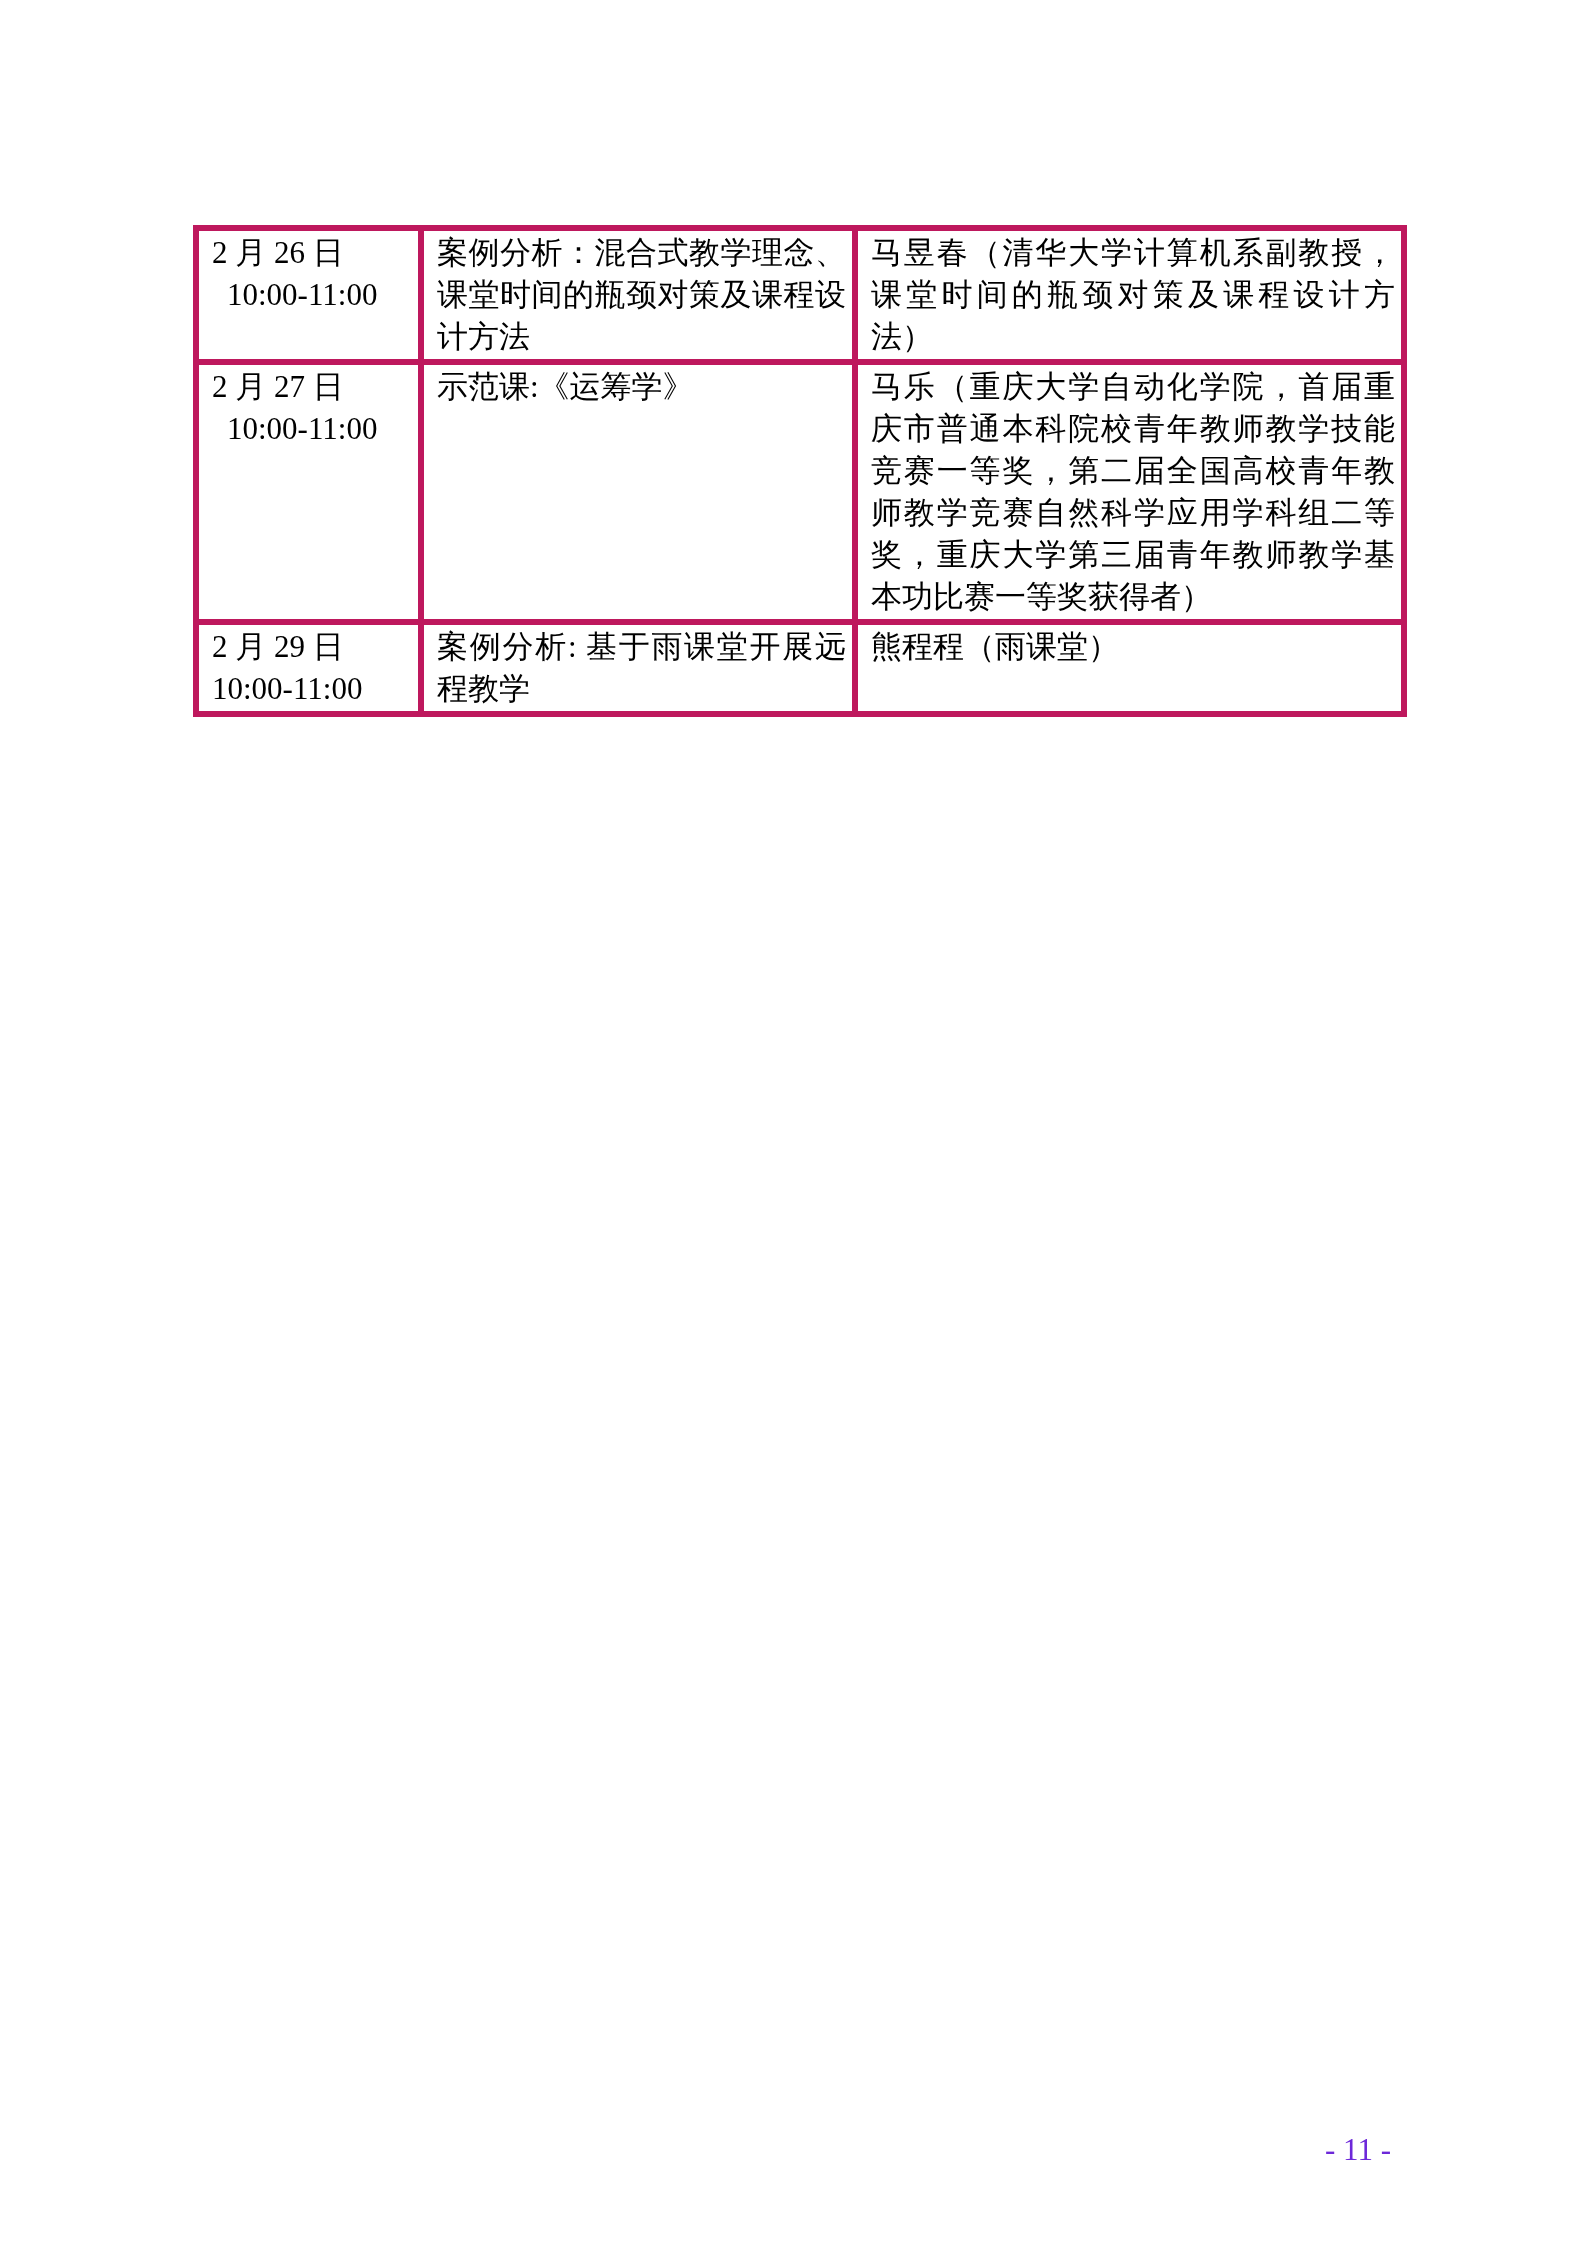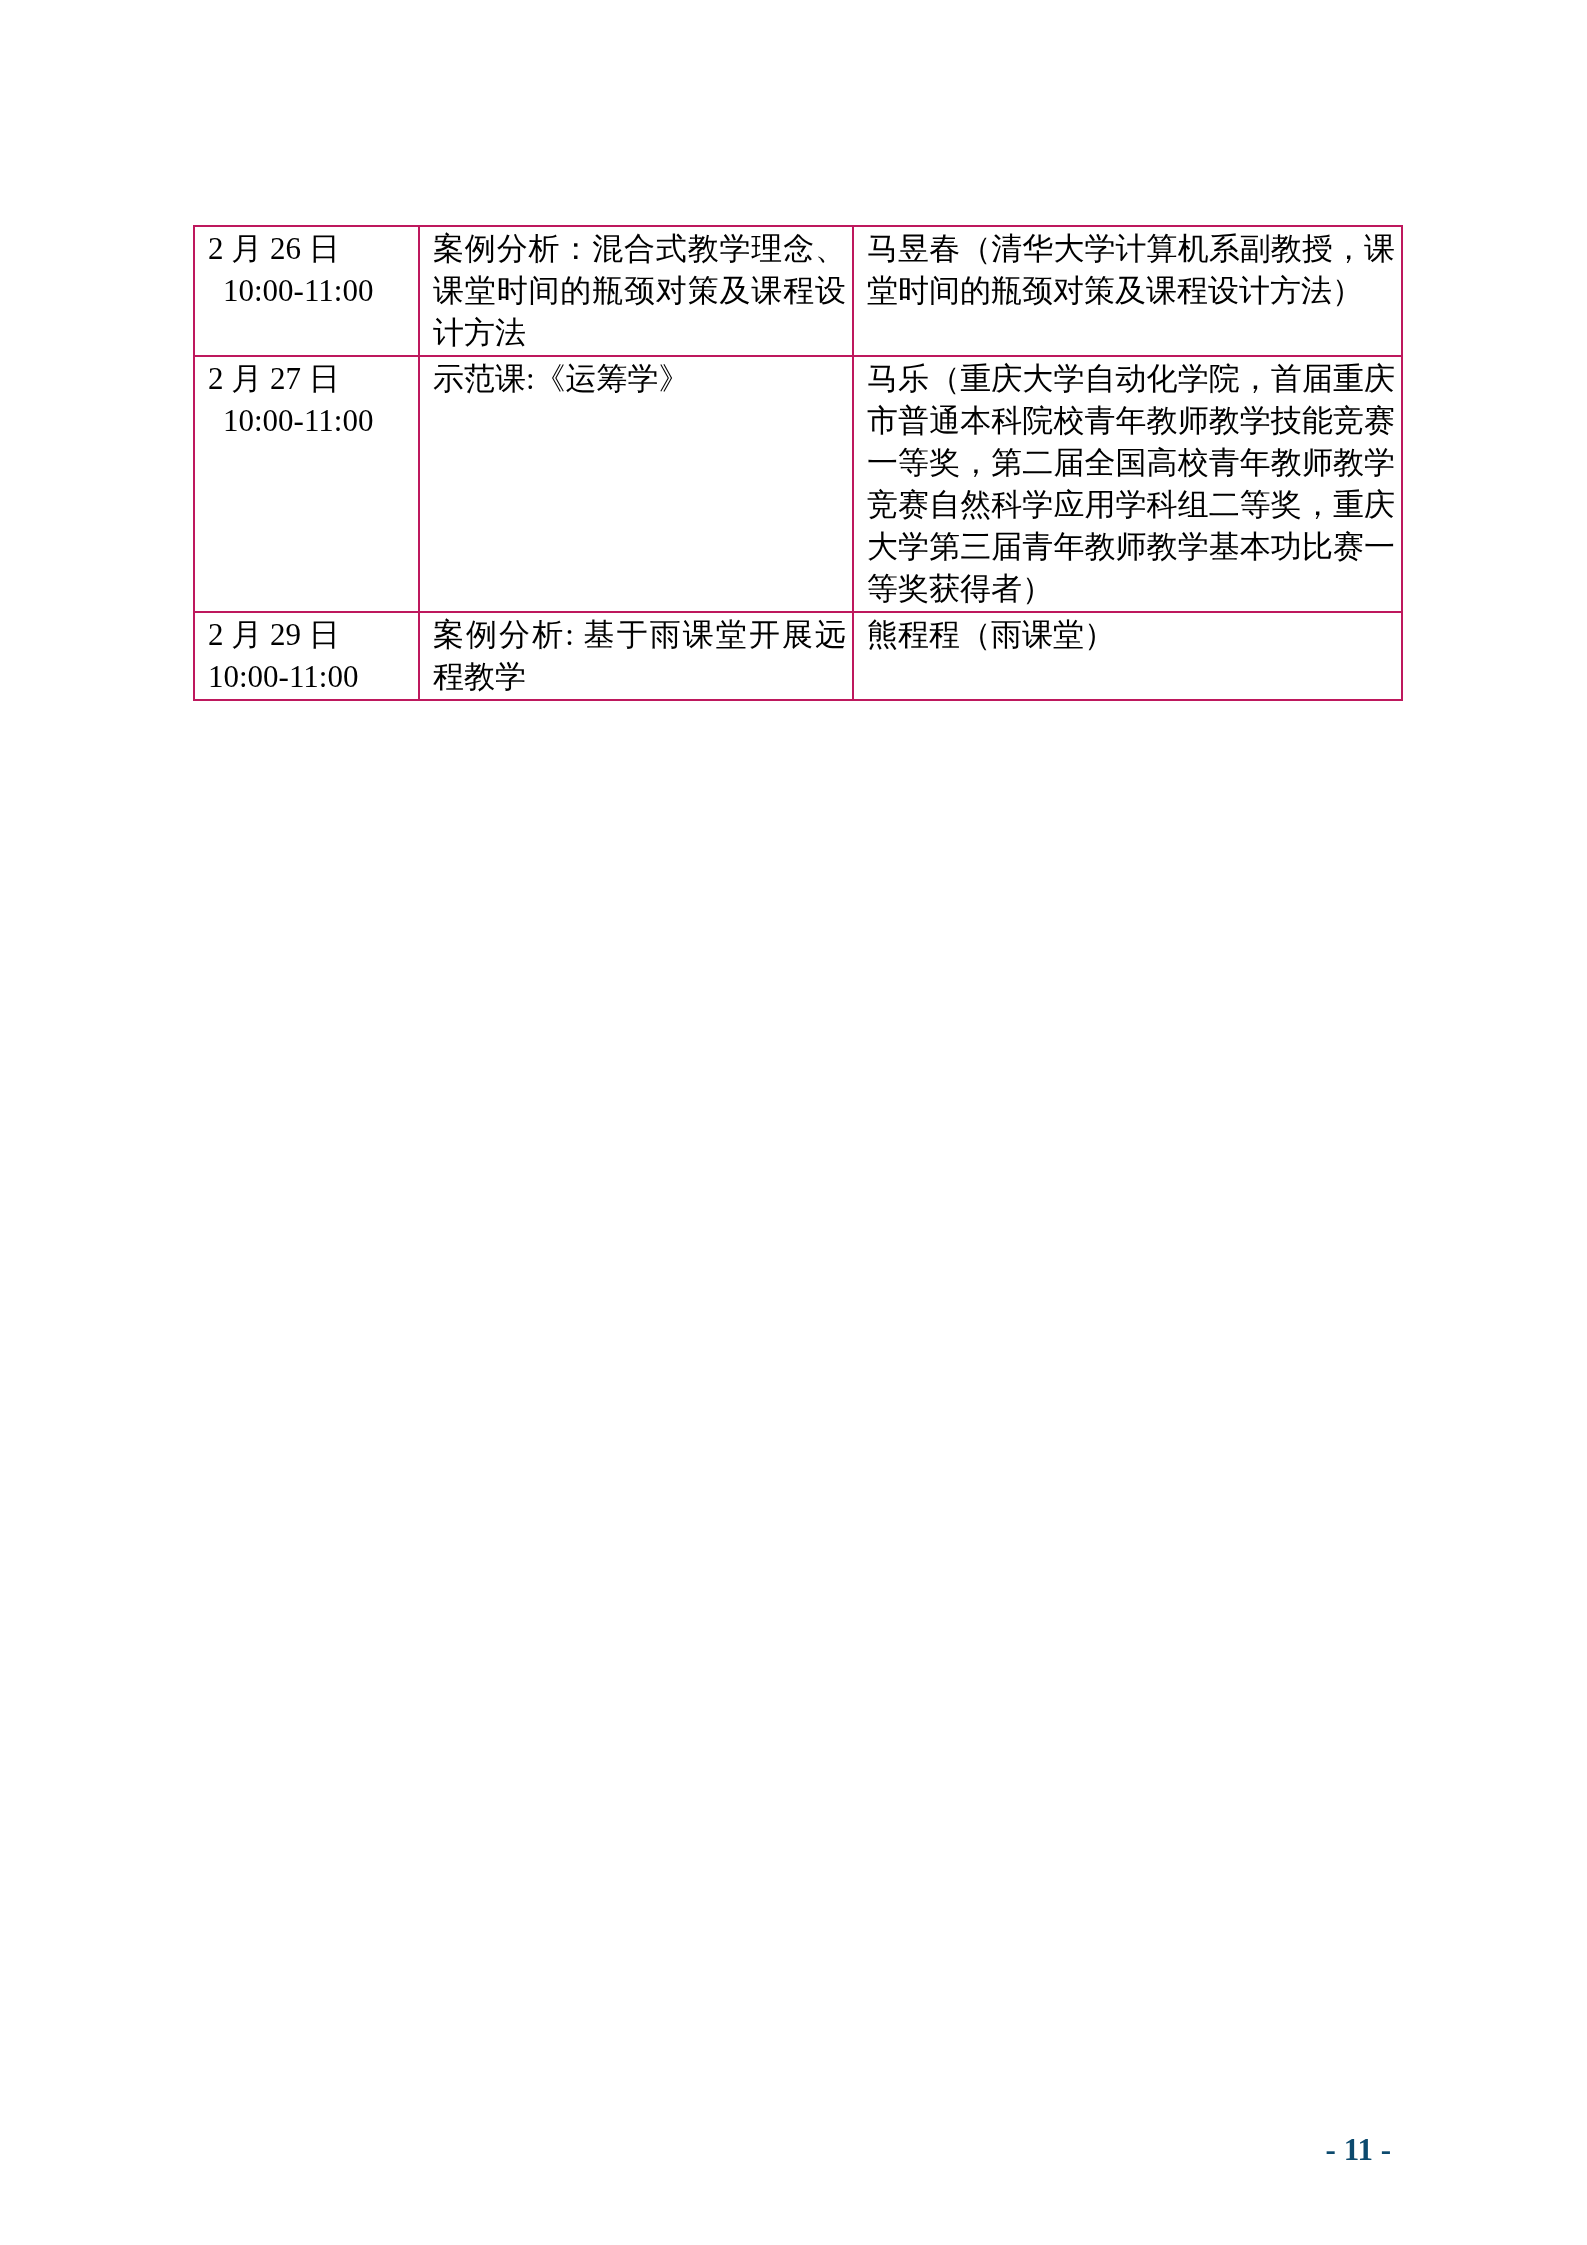--- a/index.html
+++ b/index.html
@@ -18,21 +18,21 @@
   }
   table.schedule {
     position: absolute;
     left: 193px;
     top: 225px;
     width: 1208px;
     border-collapse: collapse;
     table-layout: fixed;
   }
   table.schedule td {
-    border: 2px solid #be185d;
+    border: 6px solid #be185d;
     vertical-align: top;
     font-size: 31px;
     line-height: 42px;
     padding: 1px 6px 1px 13px;
     word-break: break-all;
   }
   td.date-cell {
     padding-left: 14px;
     white-space: nowrap;
   }
@@ -43,22 +43,21 @@
   td.speaker-cell {
     text-align: justify;
     border-radius: 23px;
   }
   .page-number {
     position: absolute;
     top: 2131px;
     right: 196px;
     font-size: 31px;
     line-height: 38px;
-    color: #0c4a6e;
-    font-weight: bold;
+    color: #6d28d9;
   }
 </style>
 </head>
 <body>
 
 <div class="page">
 
   <table class="schedule">
     <colgroup>
       <col style="width:225px">

